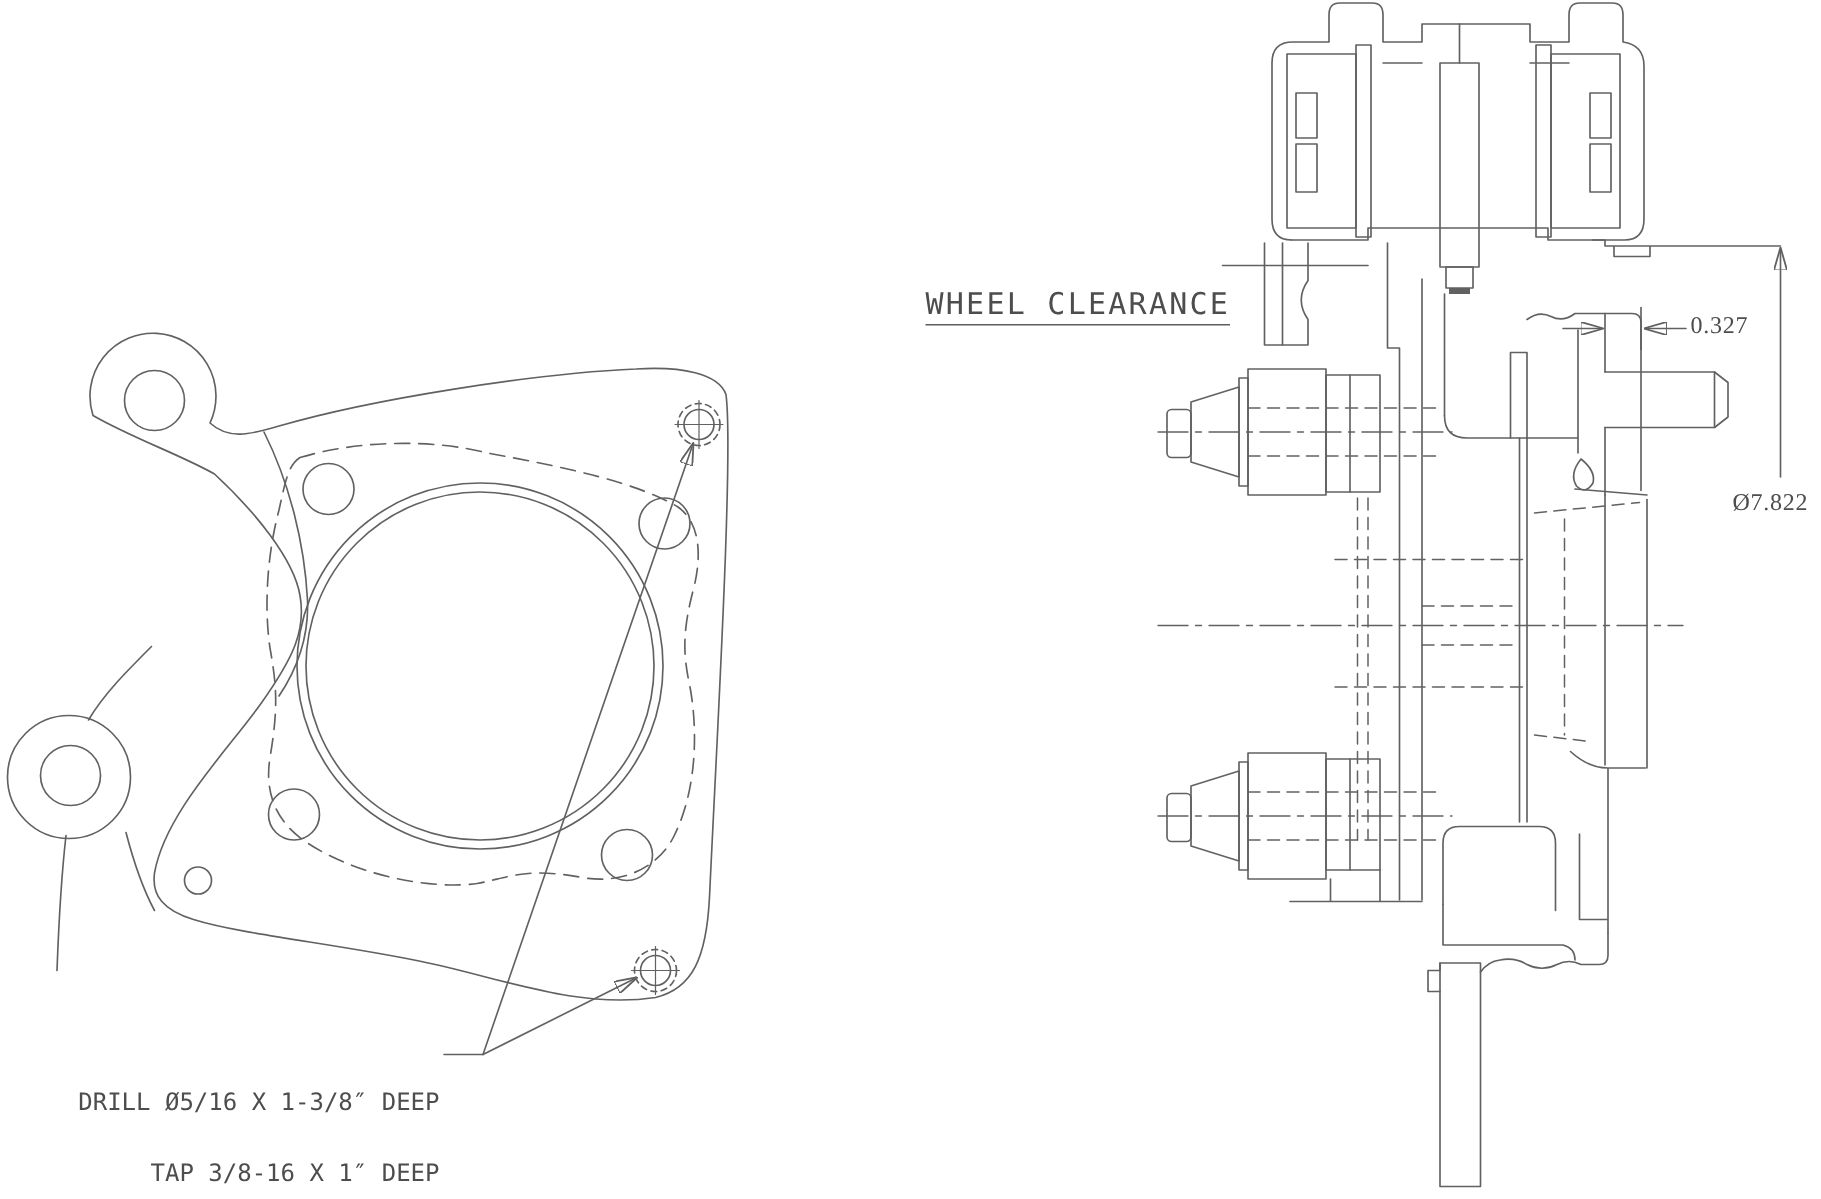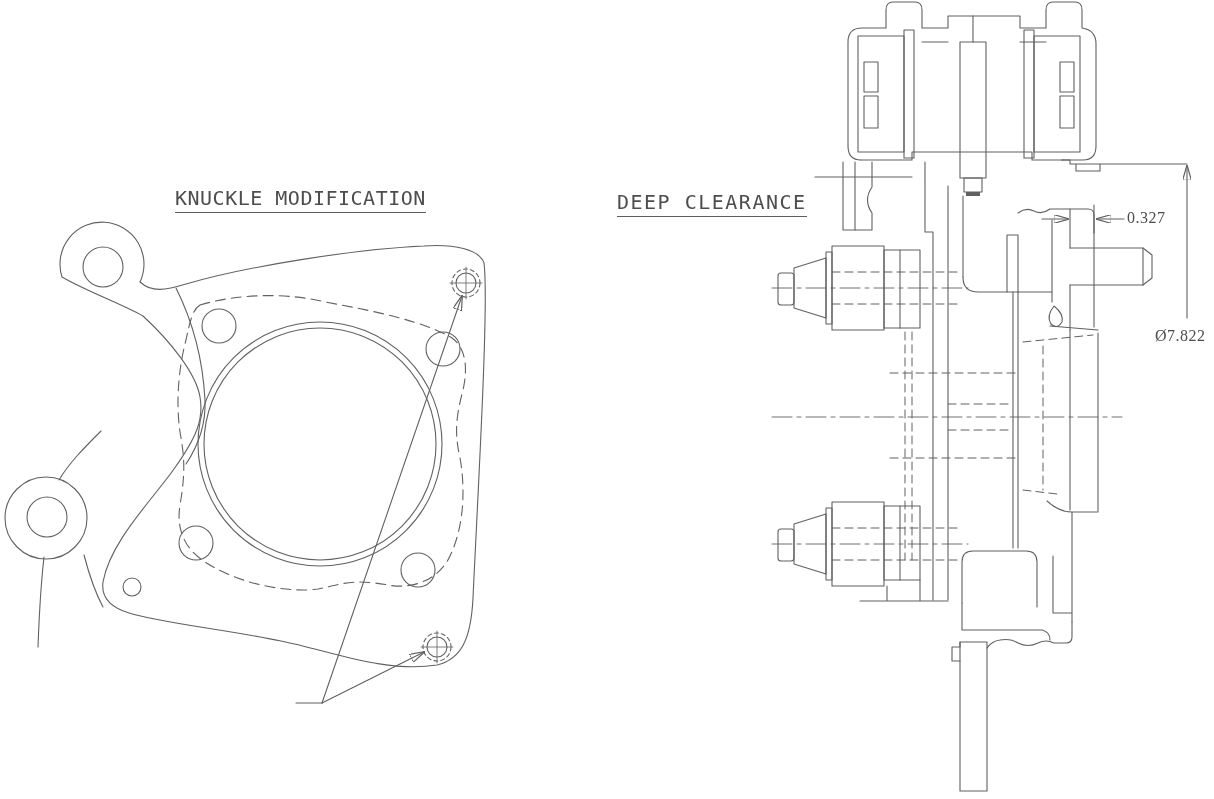--- a/index.html
+++ b/index.html
@@ -211,25 +211,26 @@
       <line x1="1042" y1="219" x2="1068" y2="219" marker-end="url(#arr)"></line>
       <line x1="1124" y1="219" x2="1097" y2="219" marker-end="url(#arr)"></line>
     </g>
 
     <g>
       <line x1="1187" y1="318" x2="1187" y2="166" marker-end="url(#arr)"></line>
     </g>
   </g>
 </svg>
 
-<div class="cadtext title" style="left:175px;top:188px;">KNUCKLE MODIFICATION</div>
-
-<div class="cadtext title title-right" style="left:617px;top:192px;">DEEP CLEARANCE</div>
+
+<div class="cadtext title title-right" style="left:617px;top:192px;">WHEEL CLEARANCE</div>
 
 <div class="cadtext note" style="left:40px;top:696px;">
+  <div>DRILL Ø5/16 X 1-3/8″ DEEP</div>
+  <div>TAP 3/8-16 X 1″ DEEP</div>
   
 </div>
 
 <div class="cadtext dim" style="left:1127px;top:209px;">0.327</div>
 
 <div class="cadtext dim" style="left:1155px;top:327px;">Ø7.822</div>
 
 </div>
 
 </body></html>

